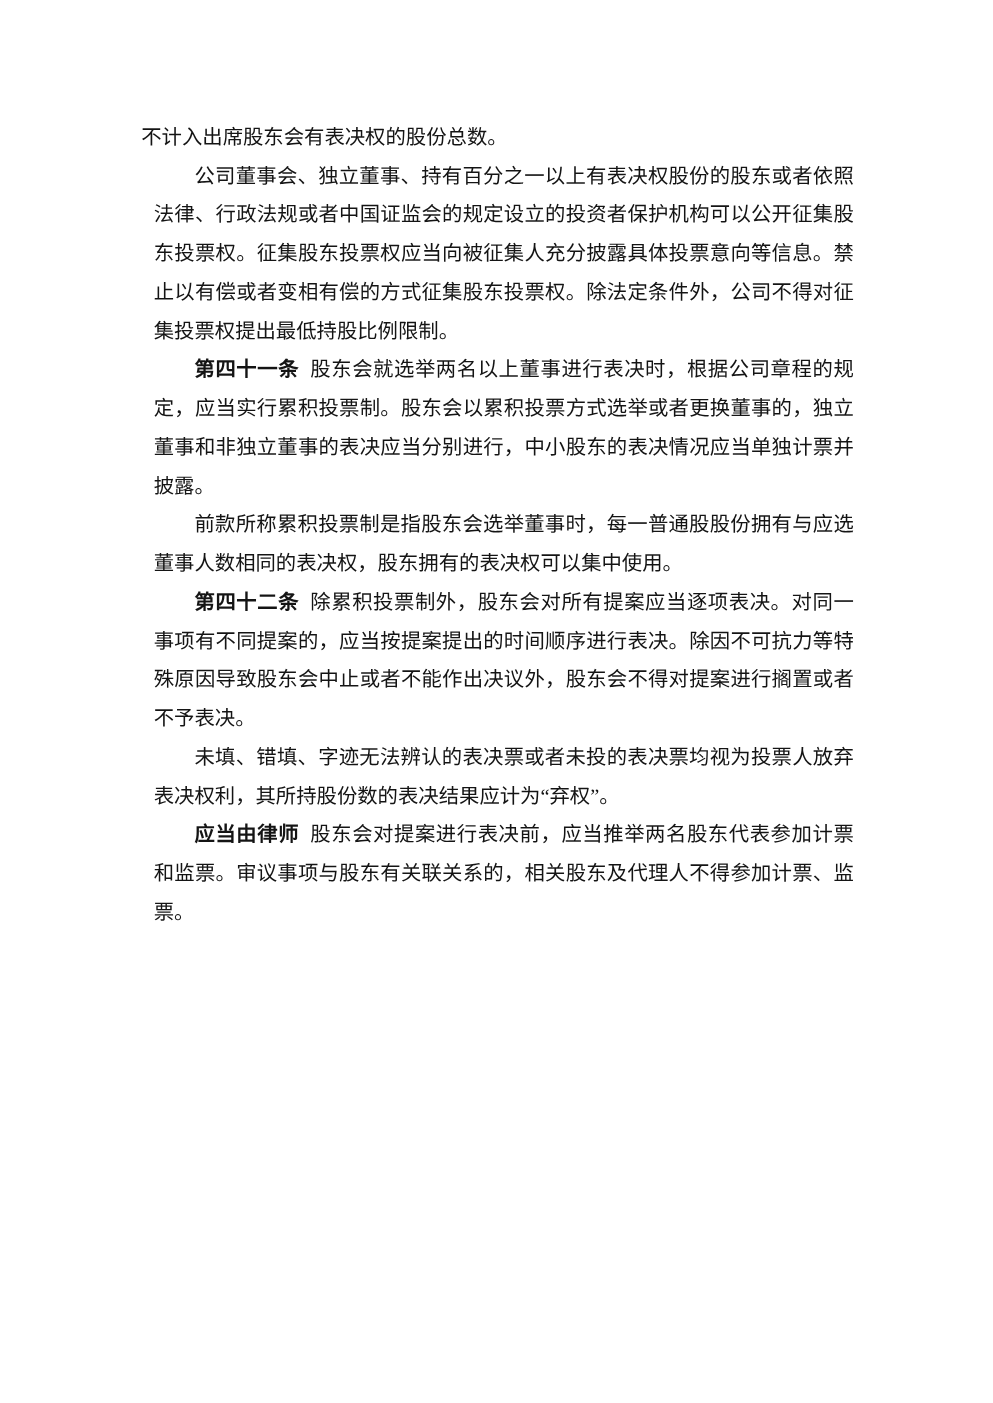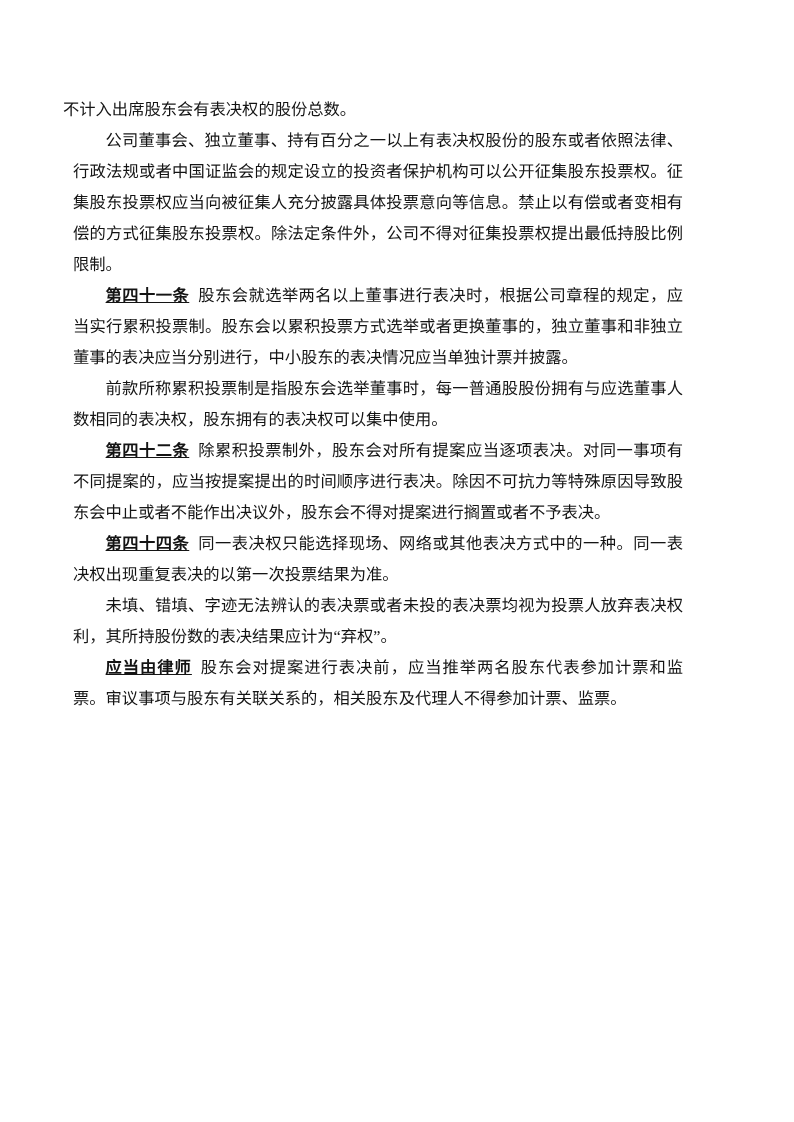--- a/index.html
+++ b/index.html
@@ -11,50 +11,48 @@
     width: 794px;
     height: 1122px;
     overflow: hidden;
     font-family: "Liberation Serif", "DejaVu Serif", serif;
     color: #141414;
   }
   .sheet {
     box-sizing: border-box;
     width: 794px;
     height: 1122px;
-    padding: 94px 111px 0 63px;
+    padding: 94px 111px 0 113px;
     background: #ffffff;
     overflow: hidden;
   }
   .doc-body p.para {
     margin: 0;
     font-size: 16.3px;
     line-height: 31px;
     text-align: justify;
     text-justify: inter-ideograph;
     word-break: normal;
     letter-spacing: 0;
   }
   .doc-body p.indent {
     text-indent: 2em;
     margin-left: 10px;
   }
   .art-no {
     font-weight: bold;
     margin-right: 0.55em;
-    text-decoration: underline;
   }
 </style>
 </head>
 <body>
 
 <div class="sheet">
   <div class="doc-body">
       <p class="para"><span>不计入出席股东会有表决权的股份总数。</span></p>
       <p class="para indent"><span>公司董事会、独立董事、持有百分之一以上有表决权股份的股东或者依照法律、行政法规或者中国证监会的规定设立的投资者保护机构可以公开征集股东投票权。征集股东投票权应当向被征集人充分披露具体投票意向等信息。禁止以有偿或者变相有偿的方式征集股东投票权。除法定条件外，公司不得对征集投票权提出最低持股比例限制。</span></p>
       <p class="para indent"><b class="art-no">第四十一条</b><span>股东会就选举两名以上董事进行表决时，根据公司章程的规定，应当实行累积投票制。股东会以累积投票方式选举或者更换董事的，独立董事和非独立董事的表决应当分别进行，中小股东的表决情况应当单独计票并披露。</span></p>
       <p class="para indent"><span>前款所称累积投票制是指股东会选举董事时，每一普通股股份拥有与应选董事人数相同的表决权，股东拥有的表决权可以集中使用。</span></p>
       <p class="para indent"><b class="art-no">第四十二条</b><span>除累积投票制外，股东会对所有提案应当逐项表决。对同一事项有不同提案的，应当按提案提出的时间顺序进行表决。除因不可抗力等特殊原因导致股东会中止或者不能作出决议外，股东会不得对提案进行搁置或者不予表决。</span></p>
-      <p class="para indent"><b class="art-no">第四十四条</b><span>同一表决权只能选择现场、网络或其他表决方式中的一种。同一表决权出现重复表决的以第一次投票结果为准。</span></p>
       <p class="para indent"><span>未填、错填、字迹无法辨认的表决票或者未投的表决票均视为投票人放弃表决权利，其所持股份数的表决结果应计为“弃权”。</span></p>
       <p class="para indent"><b class="art-no">应当由律师</b><span>股东会对提案进行表决前，应当推举两名股东代表参加计票和监票。审议事项与股东有关联关系的，相关股东及代理人不得参加计票、监票。</span></p>
     </div>
 </div>
 
 </body></html>

